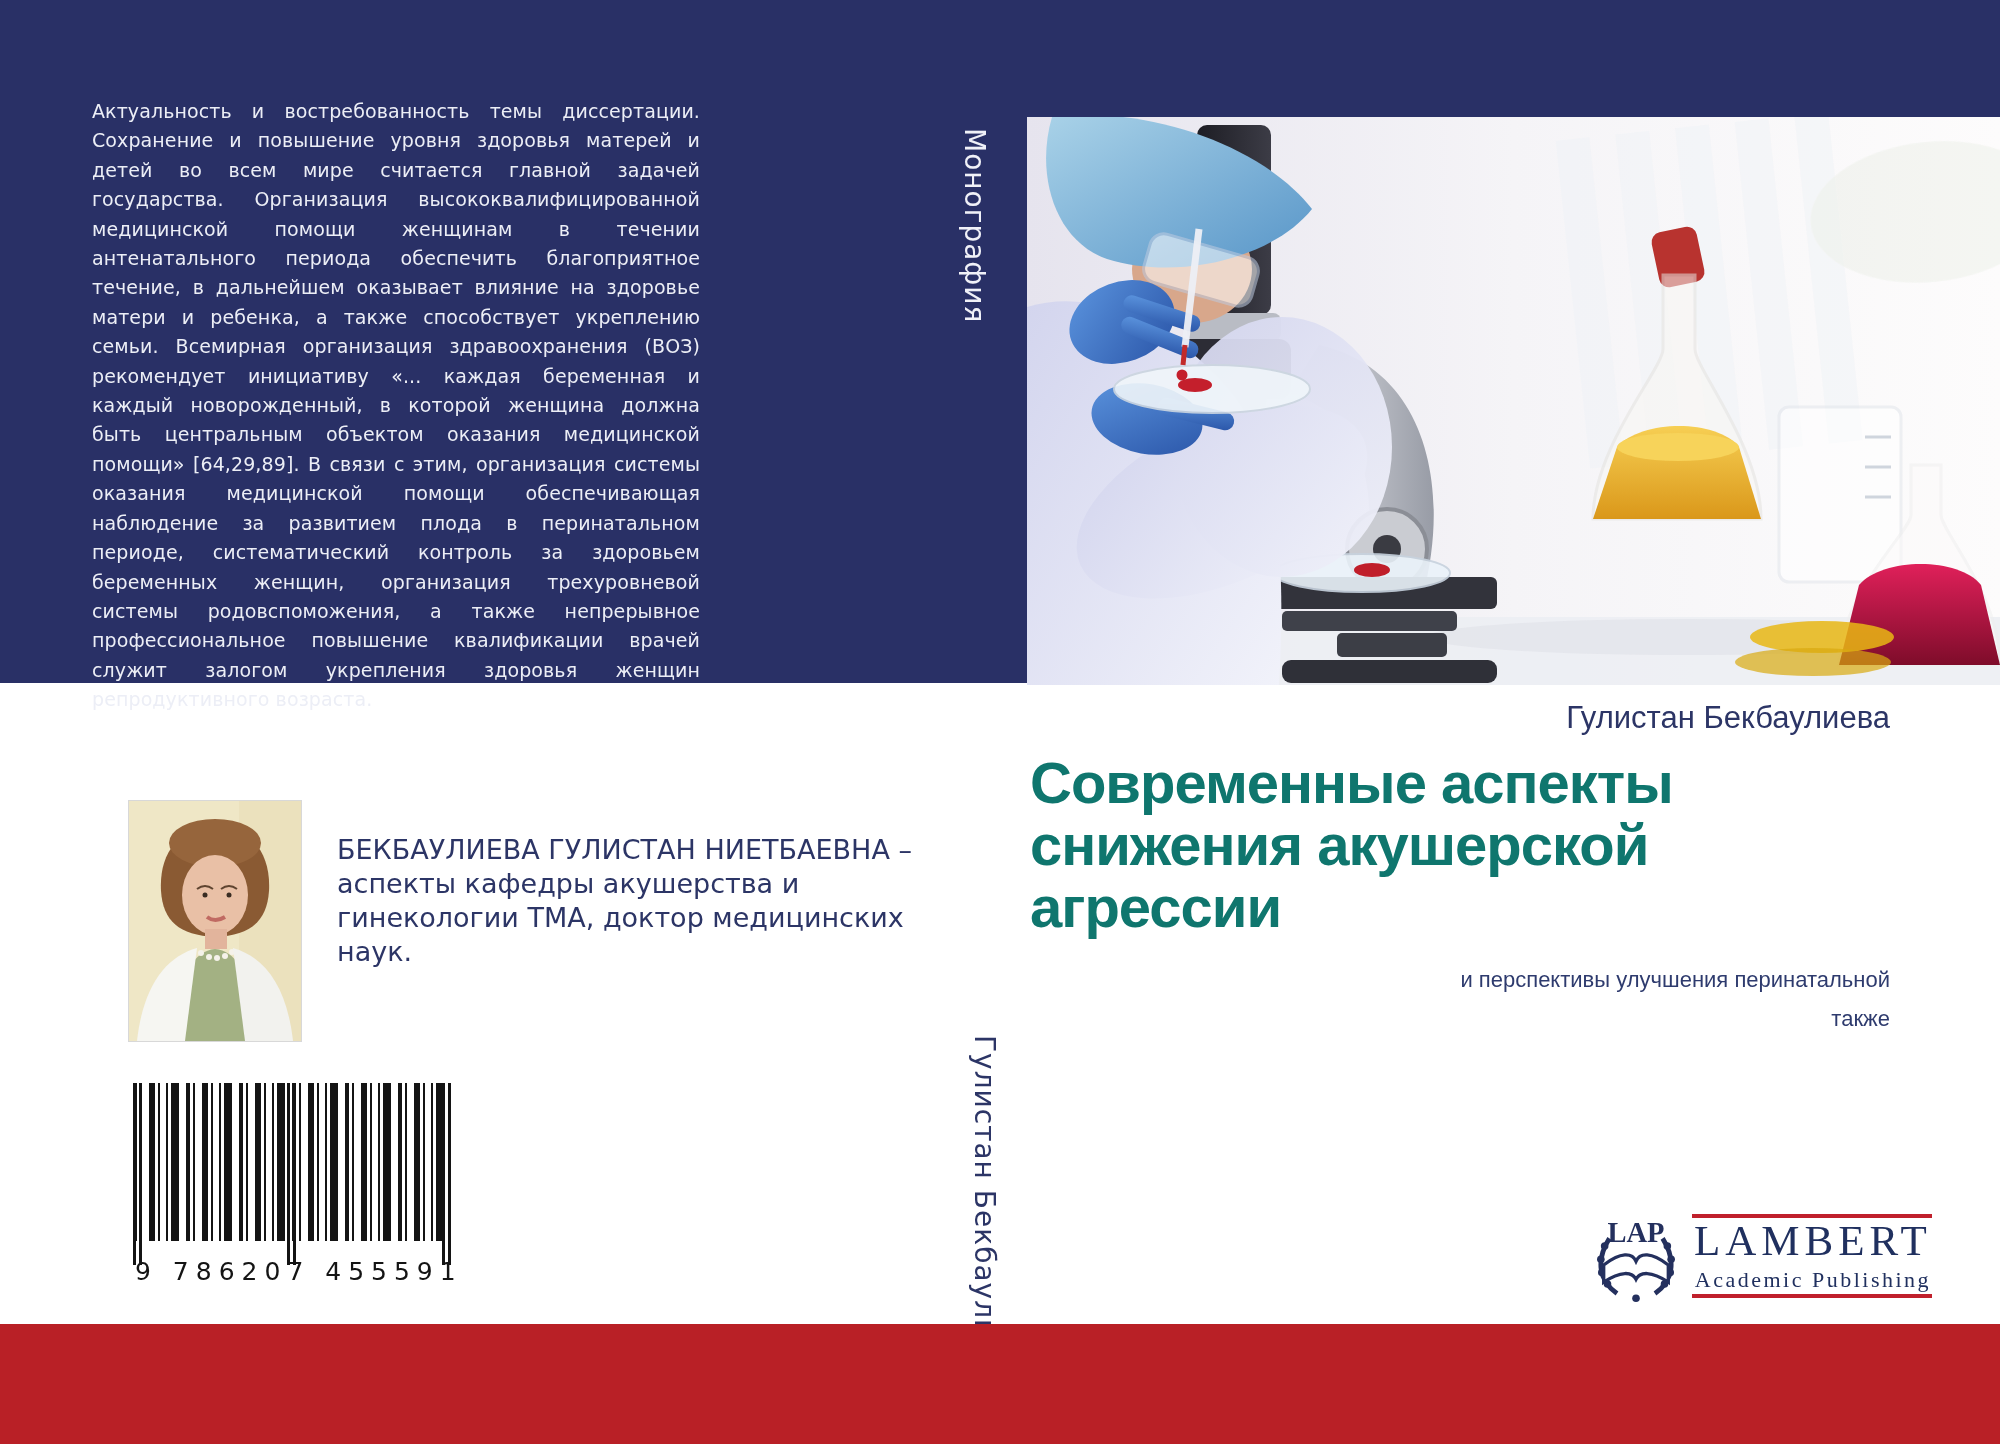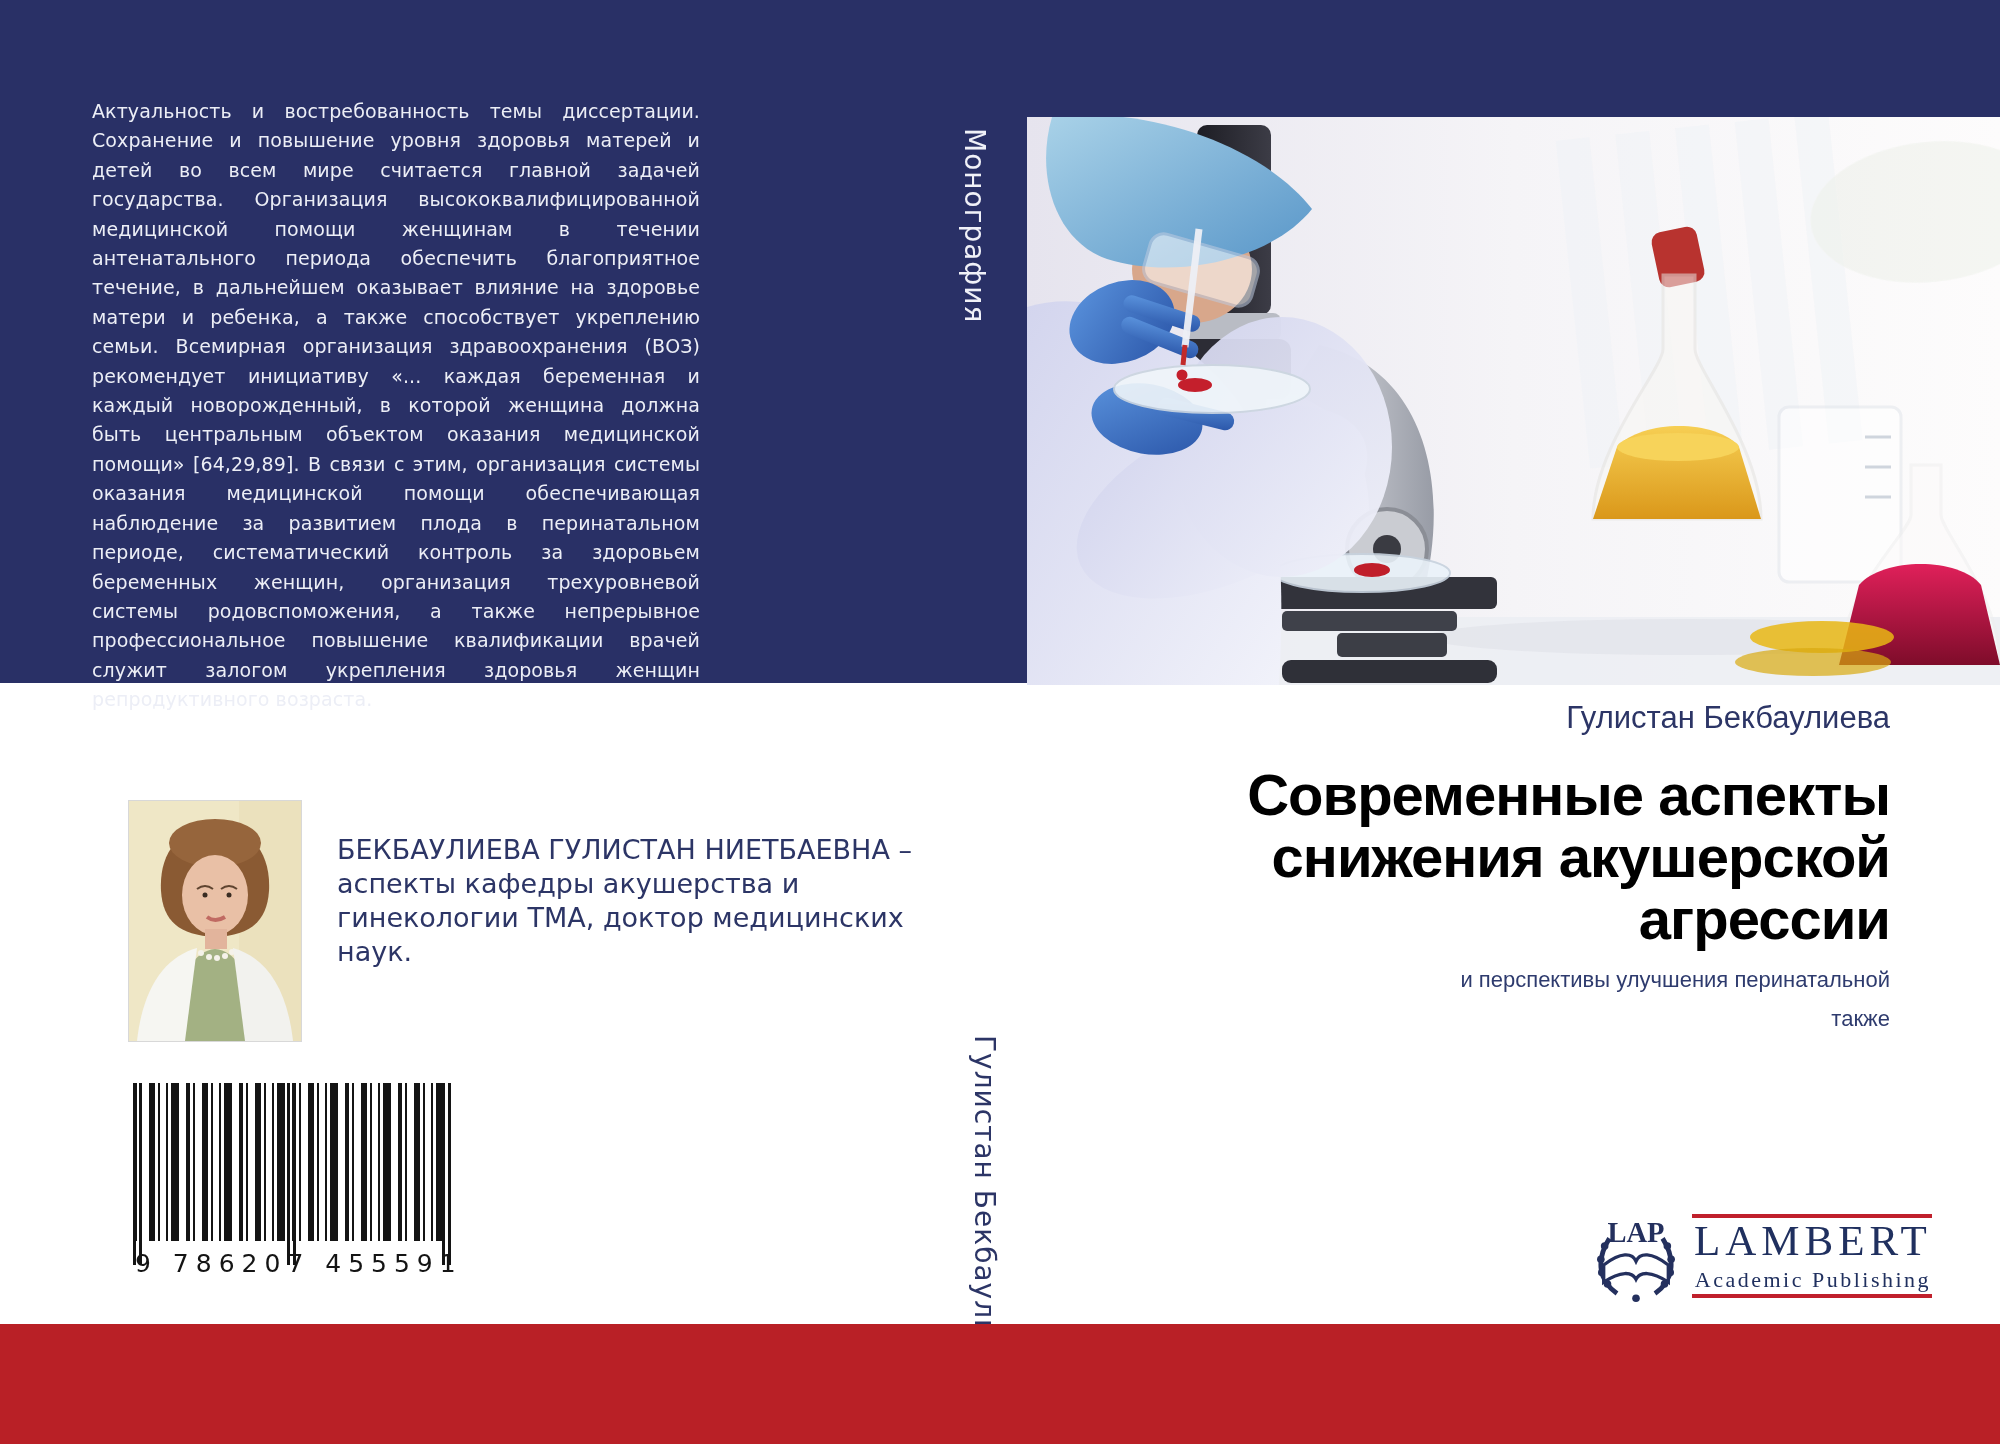--- a/index.html
+++ b/index.html
@@ -26,23 +26,23 @@
   }
   #spine-top{left:958px;top:128px;color:#f0f1f8;}
   #spine-bottom{left:968px;top:1035px;color:#2c3566;}
 
   
   #photo{left:1027px;top:117px;width:973px;height:568px;overflow:hidden;}
 
   
   #front-author{right:110px;top:700px;width:800px;text-align:right;
     color:#2c3566;font-size:31px;font-family:"Liberation Sans",sans-serif;}
-  #title{right:110px;top:752px;width:860px;text-align:right;
-    color:#000000;font-weight:bold;font-size:58px;line-height:62px;
-    font-family:"Liberation Sans",sans-serif;letter-spacing:-1px;margin-top:12px;}
+  #title{right:110px;top:752px;width:860px;text-align:left;
+    color:#0f766e;font-weight:bold;font-size:58px;line-height:62px;
+    font-family:"Liberation Sans",sans-serif;letter-spacing:-1px;}
   #subtitle{right:110px;top:960px;width:820px;text-align:right;
     color:#2e3b6e;font-size:22px;line-height:39px;font-family:"Liberation Sans",sans-serif;}
 
   
   #portrait{left:128px;top:800px;width:172px;height:240px;border:1px solid #d8d8d8;}
   #bio{left:337px;top:806px;width:580px;color:#2c3566;font-size:27px;line-height:34px;
     font-family:"DejaVu Sans","Liberation Sans",sans-serif;}
   #bio b{font-weight:normal;}
 
   
@@ -52,21 +52,21 @@
     repeating-linear-gradient(90deg,
       #141414 0 4px,#ffffff 4px 7px,
       #141414 7px 9px,#ffffff 9px 16px,
       #141414 16px 22px,#ffffff 22px 25px,
       #141414 25px 27px,#ffffff 27px 33px,
       #141414 33px 35px,#ffffff 35px 38px,
       #141414 38px 46px,#ffffff 46px 53px);
   }
   .guard{position:absolute;top:0;width:3px;height:182px;background:#141414;}
   #barcode-digits{
-    position:relative;margin-top:8px;padding-left:2px;color:#141414;
+    position:relative;margin-top:16px;padding-left:2px;color:#141414;
     font-size:25px;letter-spacing:7px;font-family:"DejaVu Sans",sans-serif;white-space:nowrap;
   }
 
   
   #publisher{left:1588px;top:1208px;width:312px;height:95px;display:flex;align-items:center;}
   #lap-emblem{width:96px;height:95px;flex:0 0 auto;}
   #lap-wordmark{margin-left:8px;flex:1;}
   .logo-rule{height:4px;background:#c0202c;}
   #lambert{color:#20305f;font-family:"Liberation Serif",serif;font-weight:normal;
     font-size:43px;line-height:44px;letter-spacing:5px;margin:1px 0 0 2px;}

